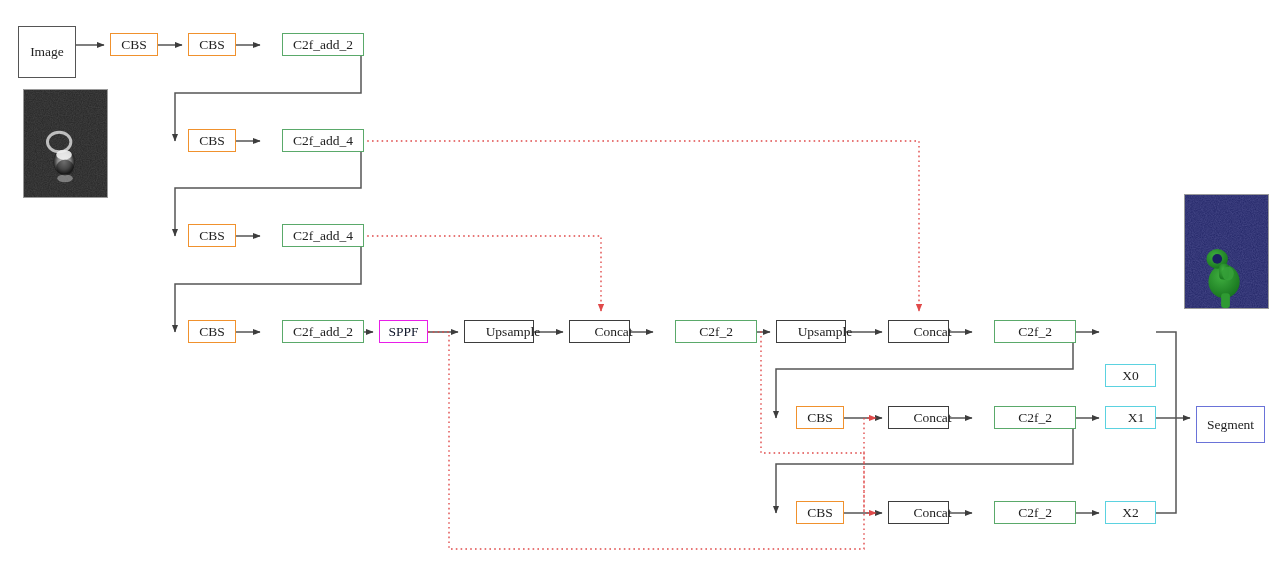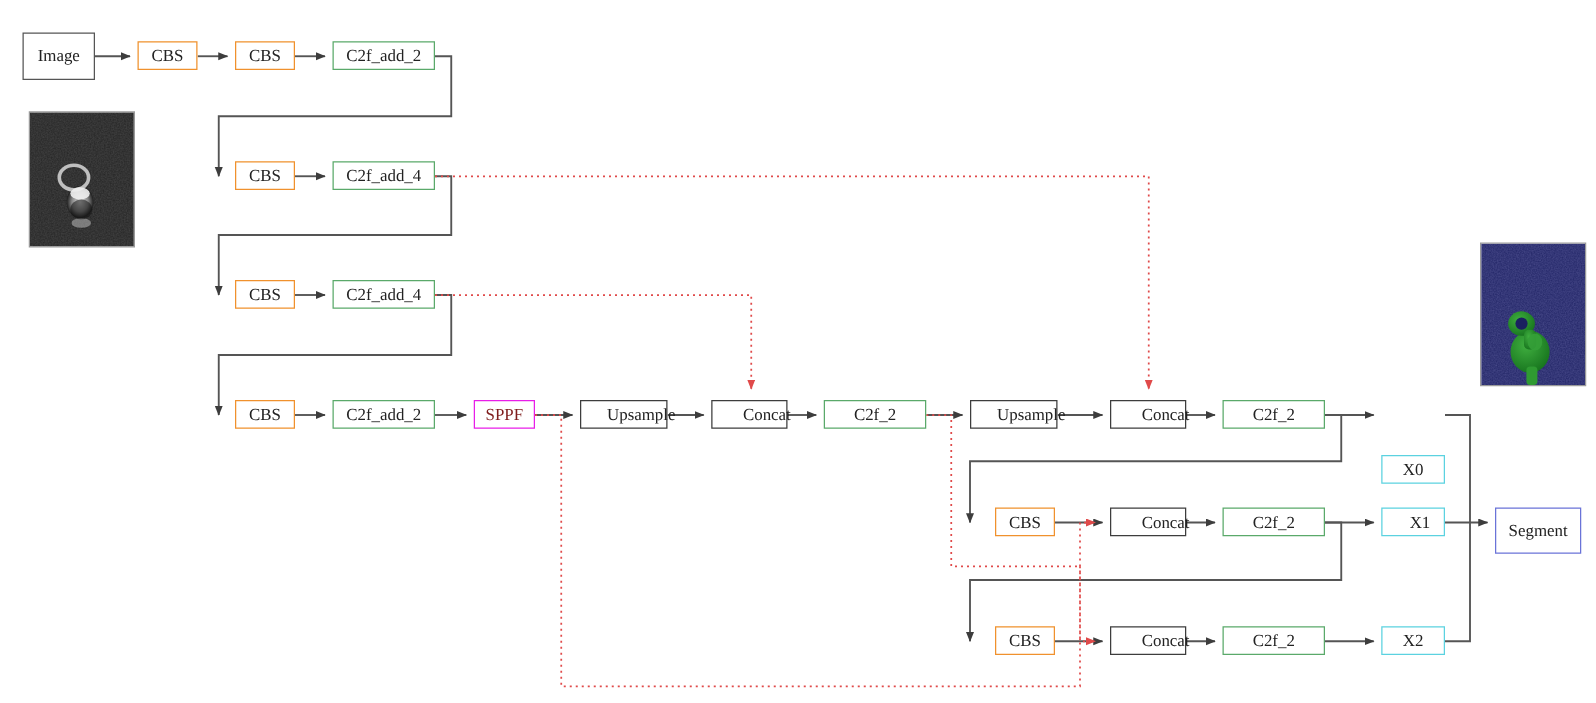--- a/index.html
+++ b/index.html
@@ -5,22 +5,22 @@
   html,body{margin:0;padding:0;background:#ffffff;}
   body{font-family:"Liberation Serif","DejaVu Serif",serif;}
   #canvas{position:relative;width:1277px;height:562px;background:#ffffff;overflow:hidden;}
   svg#wires{position:absolute;left:0;top:0;width:1277px;height:562px;pointer-events:none;}
   .node{
     position:absolute;box-sizing:border-box;background:#ffffff;
     border:1.6px solid #555;display:flex;align-items:center;justify-content:center;
     font-size:13.5px;color:#222;line-height:1;white-space:nowrap;z-index:3;
   }
   .n-orange{border-color:#f0912d;}
-  .n-green{border-color:#5aa96a;}
-  .n-magenta{border-color:#e81ee8;color:#7f1d1d;}
+  .n-green{border-color:#5aa96a;margin-left:16px;}
+  .n-magenta{border-color:#e81ee8;color:#0f172a;}
   .n-cyan{border-color:#5bd2e0;}
   .n-blue{border-color:#6a73d8;}
   .n-dark{border-color:#3d3d3d;border-width:1.8px;padding-left:28px;}
   .n-plain{border-color:#555;}
   .thumb{position:absolute;z-index:3;box-sizing:border-box;}
   #thumb-in{border:1px solid #9a9a9a;}
   #thumb-out{border:1px solid #9a9a9a;}
   .tcv{display:block;width:100%;height:100%;}
 </style>
 </head>
@@ -120,21 +120,21 @@
       <rect x="0" y="0" width="85" height="115" filter="url(#nz2)"></rect>
       <ellipse cx="40" cy="88" rx="16" ry="17" fill="url(#grnA)"></ellipse>
       <ellipse cx="33" cy="65" rx="11" ry="10" fill="url(#grnA)"></ellipse>
       <ellipse cx="33" cy="65" rx="5" ry="5" fill="#1a2060"></ellipse>
       <rect x="35" y="70" width="10" height="16" rx="4" fill="url(#grnA)"></rect>
       <rect x="37" y="100" width="9" height="15" rx="3" fill="#2f9a32"></rect>
       <ellipse cx="44" cy="80" rx="6" ry="7" fill="#35a038" opacity="0.9"></ellipse>
     </svg>
   </div>
 
-  <div class="node n-plain" style="left:18px;top:26px;width:58px;height:38px;">Image</div>
+  <div class="node n-plain" style="left:18px;top:26px;width:58px;height:52px;">Image</div>
   <div class="node n-orange" style="left:110px;top:33px;width:48px;height:23px;">CBS</div>
   <div class="node n-orange" style="left:188px;top:33px;width:48px;height:23px;">CBS</div>
   <div class="node n-green" style="left:266px;top:33px;width:82px;height:23px;">C2f_add_2</div>
 
   <div class="node n-orange" style="left:188px;top:129px;width:48px;height:23px;">CBS</div>
   <div class="node n-green" style="left:266px;top:129px;width:82px;height:23px;">C2f_add_4</div>
 
   <div class="node n-orange" style="left:188px;top:224px;width:48px;height:23px;">CBS</div>
   <div class="node n-green" style="left:266px;top:224px;width:82px;height:23px;">C2f_add_4</div>
 

